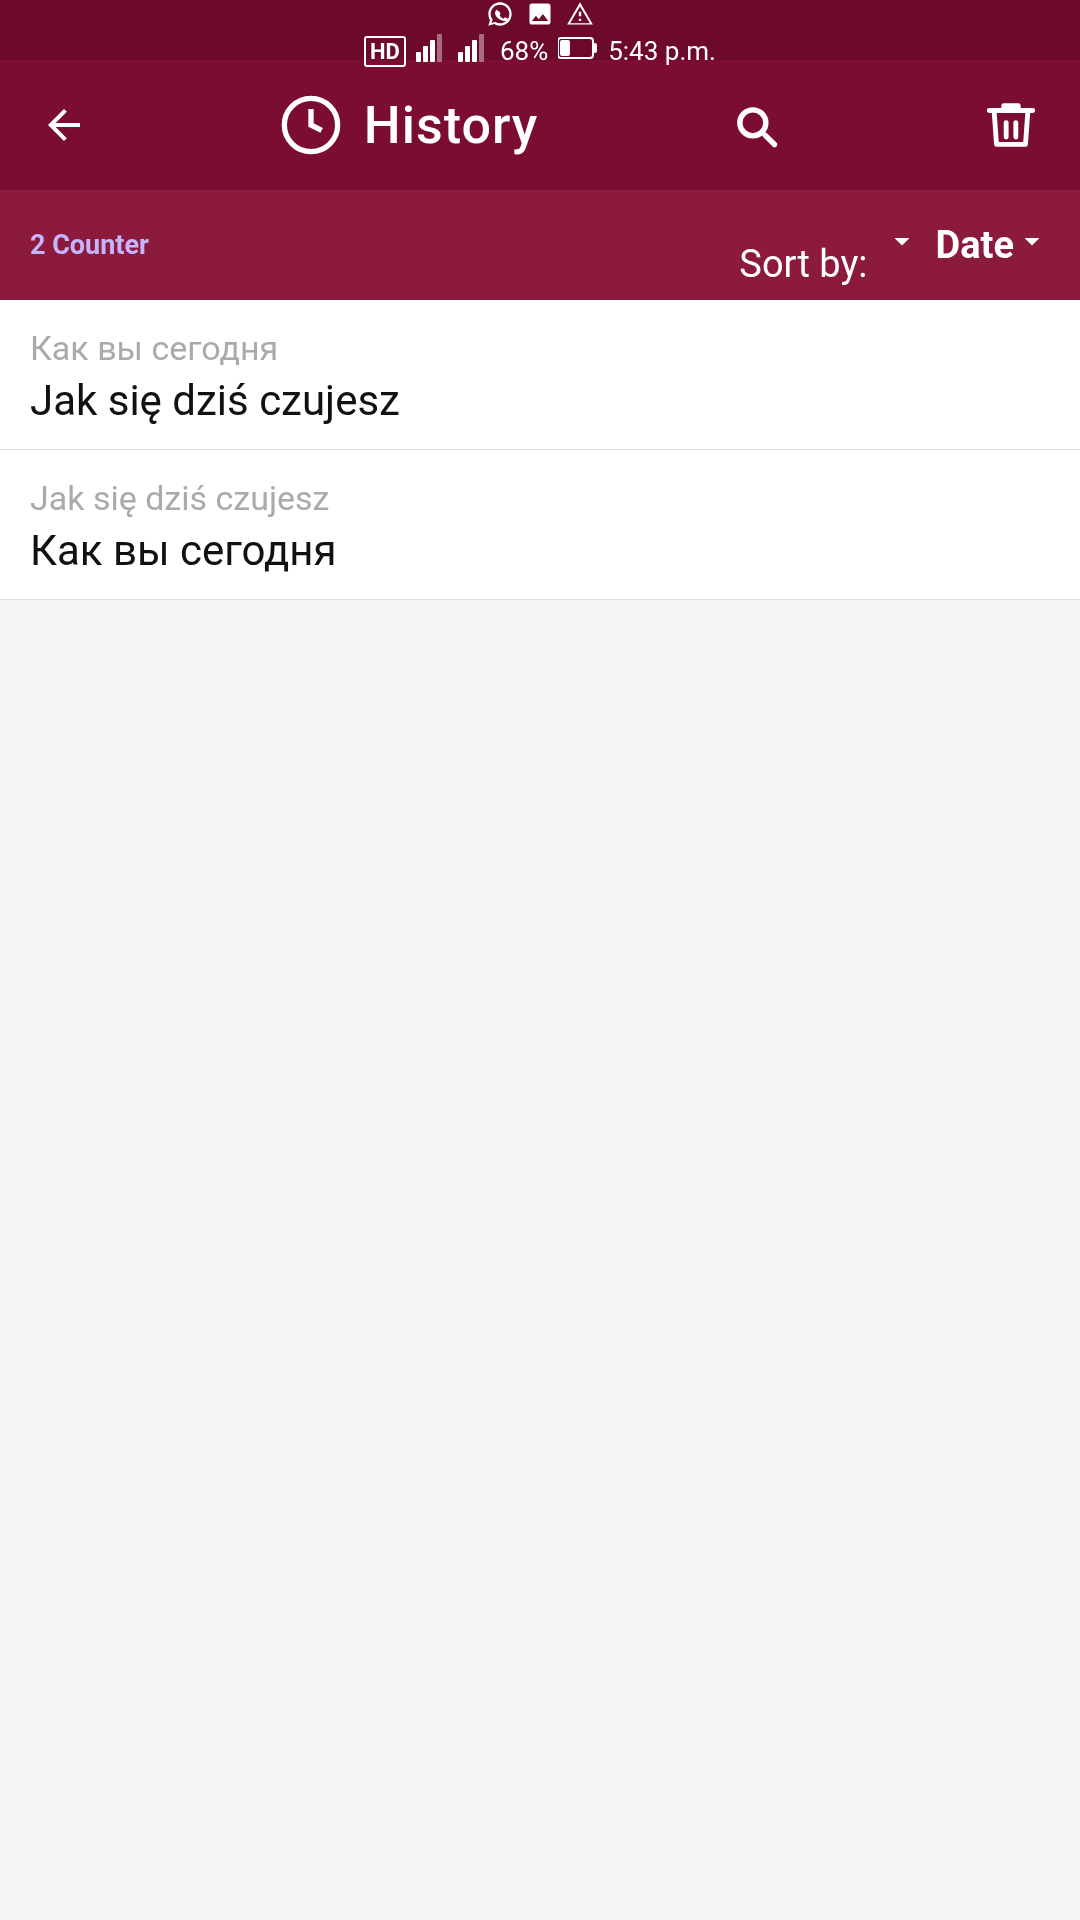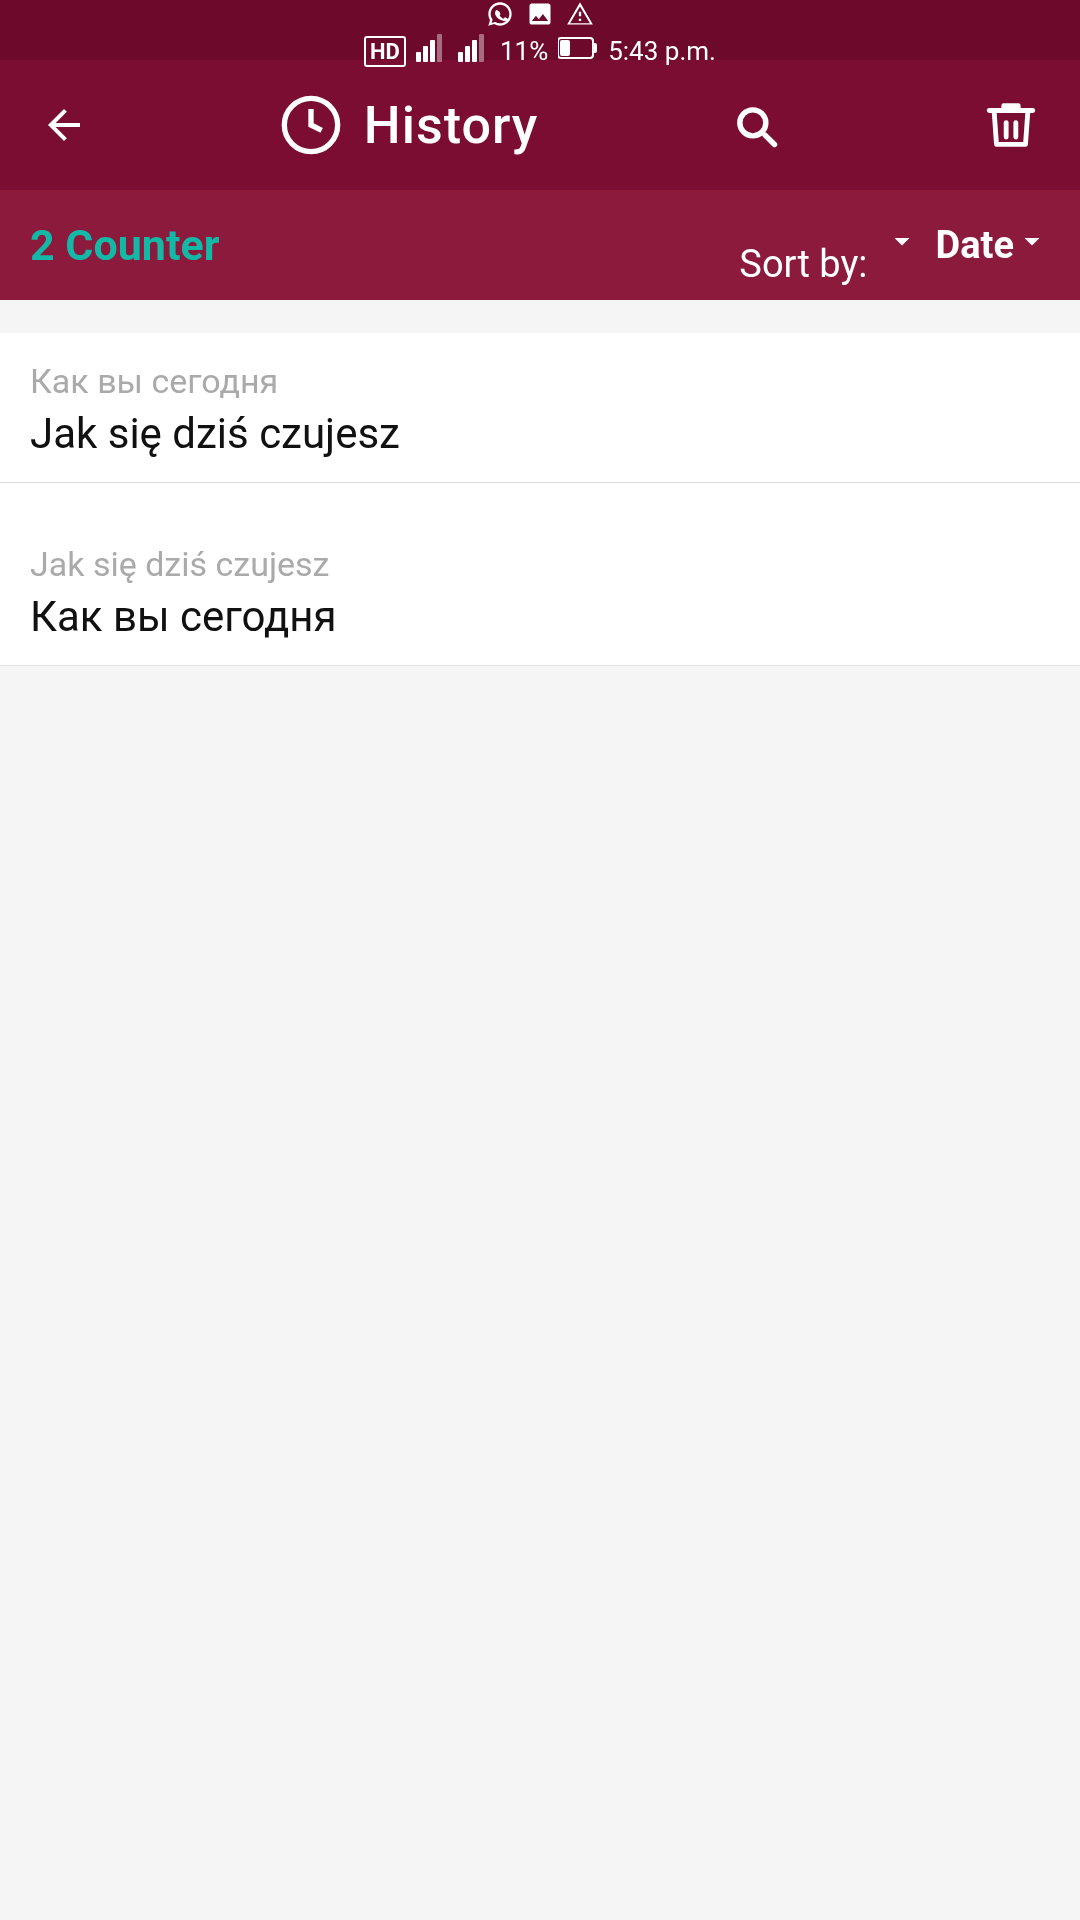--- a/index.html
+++ b/index.html
@@ -82,23 +82,23 @@
       width: 100%;
       height: 110px;
       background: #8b1a3c;
       display: flex;
       align-items: center;
       justify-content: space-between;
       padding: 0 30px;
       color: white;
     }
     .counter-text {
-      font-size: 43px;
+      font-size: 27px;
       font-weight: 700;
-      color: #14b8a6;
+      color: #c4b5fd;
     }
     .sort-area {
       display: flex;
       align-items: center;
       gap: 16px;
       color: white;
     }
     .sort-label {
       font-size: 38px;
       color: white;
@@ -121,21 +121,20 @@
     .items-container {
       width: 100%;
       background: #ffffff;
     }
     .translation-item {
       width: 100%;
       padding: 28px 30px 24px 30px;
       border-bottom: 1px solid #e0e0e0;
       background: white;
       cursor: pointer;
-      margin-top: 33px;
     }
     .translation-source {
       font-size: 34px;
       color: #aaa;
       margin-bottom: 8px;
     }
     .translation-target {
       font-size: 42px;
       color: #111;
       font-weight: 400;
@@ -191,21 +190,21 @@
 
     <span>
       <svg width="32" height="28" viewBox="0 0 32 28" fill="white">
         <rect x="0" y="18" width="5" height="10" rx="1"></rect>
         <rect x="7" y="12" width="5" height="16" rx="1"></rect>
         <rect x="14" y="6" width="5" height="22" rx="1"></rect>
         <rect x="21" y="0" width="5" height="28" rx="1" opacity="0.4"></rect>
       </svg>
     </span>
 
-    <span style="font-size:26px;">11%</span>
+    <span style="font-size:26px;">68%</span>
     <span>
       <svg width="40" height="24" viewBox="0 0 40 24" fill="white">
         <rect x="0" y="2" width="35" height="20" rx="3" stroke="white" stroke-width="2" fill="none"></rect>
         <rect x="35" y="7" width="4" height="10" rx="2" fill="white"></rect>
         <rect x="2" y="4" width="10" height="16" rx="2" fill="white"></rect>
       </svg>
     </span>
 
     <span style="font-size:26px;">5:43 p.m.</span>
   </div>

